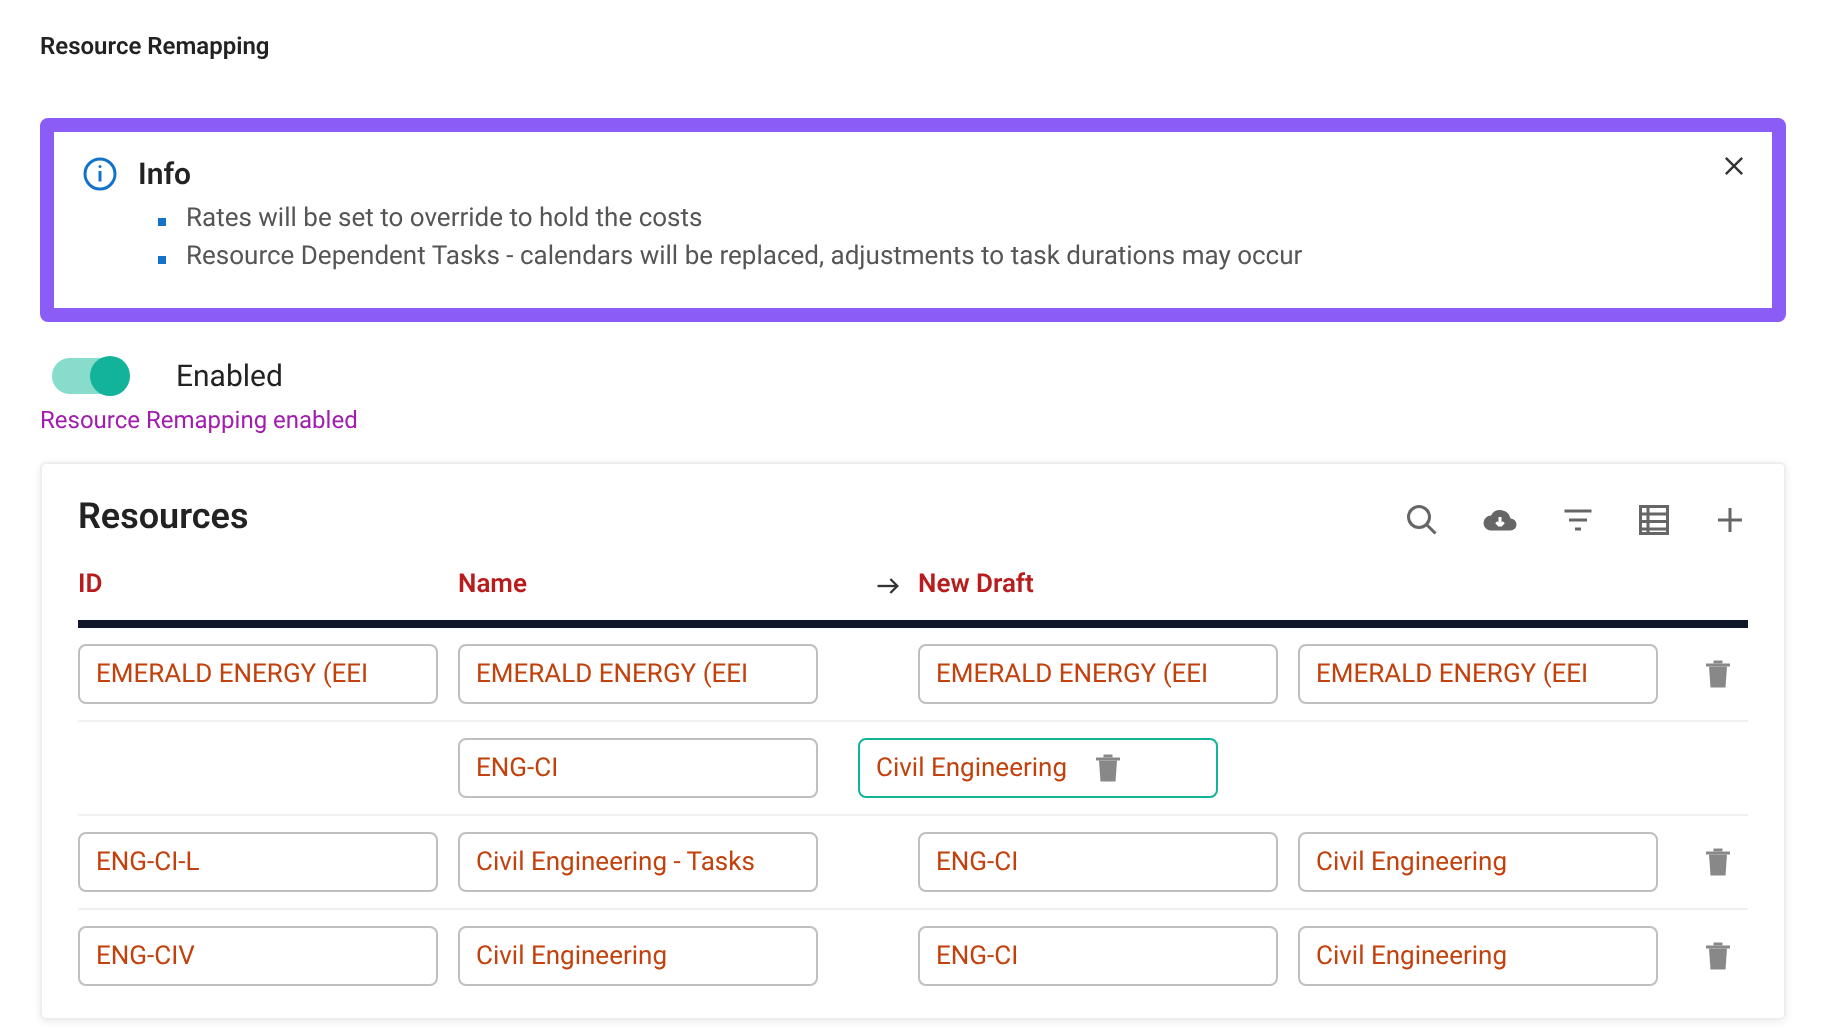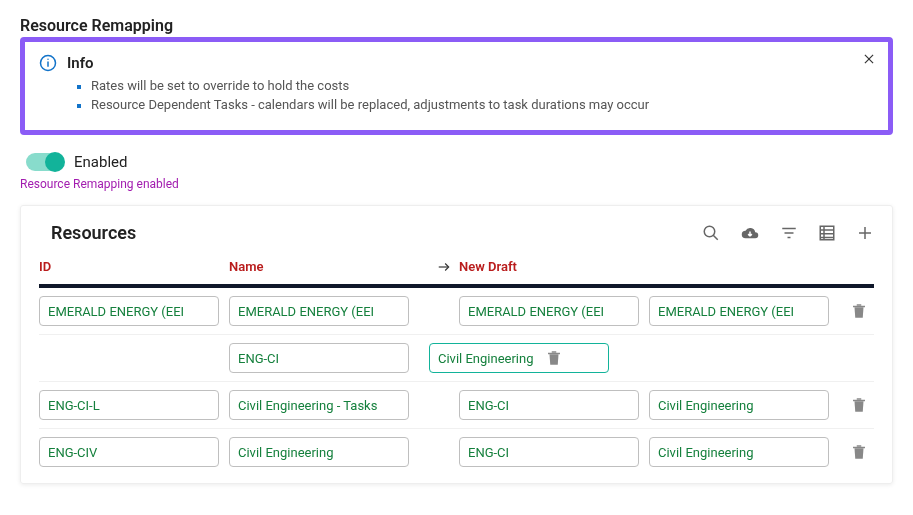--- a/index.html
+++ b/index.html
@@ -6,27 +6,27 @@
   body {
     margin: 0;
     padding: 12px 20px;
     font-family: -apple-system, BlinkMacSystemFont, "Segoe UI", Roboto, Arial, sans-serif;
     font-size: 14px;
     color: #222;
     background: #fff;
     width: 913px;
   }
   h1 {
-    font-size: 16px;
+    font-size: 12px;
     font-weight: 600;
-    margin: 4px 0 2px 0;
+    margin: 4px 0 29px 0;
     color: #222;
   }
   .info-box {
-    border: 5px solid #8b5cf6;
+    border: 7px solid #8b5cf6;
     border-radius: 4px;
     padding: 12px 14px 14px 14px;
     margin-bottom: 18px;
     position: relative;
   }
   .info-header {
     display: flex;
     align-items: center;
     gap: 10px;
     margin-bottom: 6px;
@@ -60,21 +60,21 @@
   .info-list li::before {
     content: "";
     position: absolute;
     left: 0; top: 7px;
     width: 4px; height: 4px;
     background: #1273c9;
   }
   .toggle-row {
     display: flex;
     align-items: center;
-    gap: 10px;
+    gap: 24px;
     margin-left: 6px;
   }
   .toggle {
     width: 38px; height: 18px;
     border-radius: 9px;
     background: #88dccc;
     position: relative;
     cursor: pointer;
   }
   .toggle-knob {
@@ -87,24 +87,23 @@
   .toggle-label { font-size: 15px; color:#222;}
   .subtle { font-size: 12px; color: #a21caf; margin: 6px 0 14px 0; }
   .panel {
     border: 1px solid #eee;
     border-radius: 3px;
     box-shadow: 0 1px 4px rgba(0,0,0,0.08);
     padding: 16px 18px 8px 18px;
   }
   .panel-header {
     display: flex;
-    align-items: center;
+    align-items: flex-end;
     justify-content: space-between;
     margin-bottom: 10px;
-    margin-left: 12px;
   }
   .panel-title { font-size: 18px; font-weight: 600; }
   .toolbar { display: flex; gap: 20px; align-items:center; color:#666; }
   .toolbar .ico { cursor:pointer; display:flex; }
   .columns {
     display: grid;
     grid-template-columns: 190px 200px 30px 190px 190px 40px;
     align-items: center;
     padding: 6px 0 10px 0;
     border-bottom: 4px solid #0f172a;
@@ -121,21 +120,21 @@
     border-bottom: 1px solid #f0f0f0;
     gap: 0;
   }
   .row:last-child { border-bottom: none; }
   .cell-input {
     border: 1px solid #bfbfbf;
     border-radius: 4px;
     height: 30px;
     padding: 0 8px;
     font-size: 13px;
-    color: #15803d;
+    color: #c2410c;
     width: 180px;
     background:#fff;
     white-space: nowrap;
     overflow: hidden;
     text-overflow: clip;
     display:flex;align-items:center;
   }
   .cell-input.highlight { border: 1.5px solid #12b39a; }
   .spacer {}
   .trash { color:#888; cursor:pointer; display:flex; justify-content:center;}

